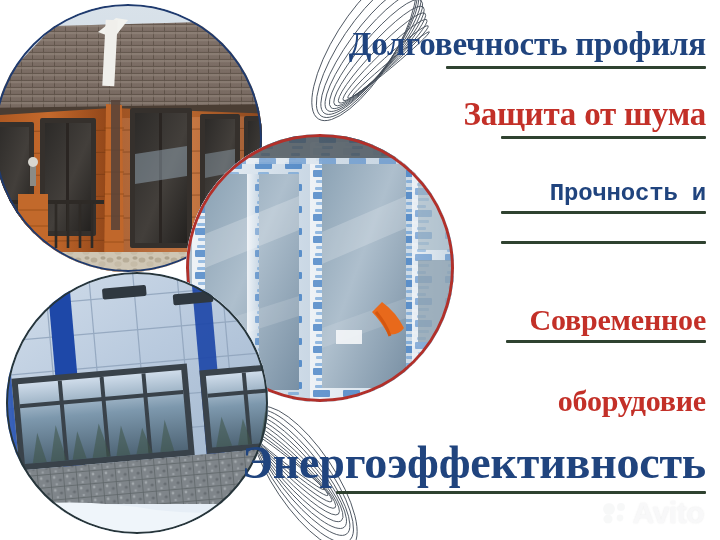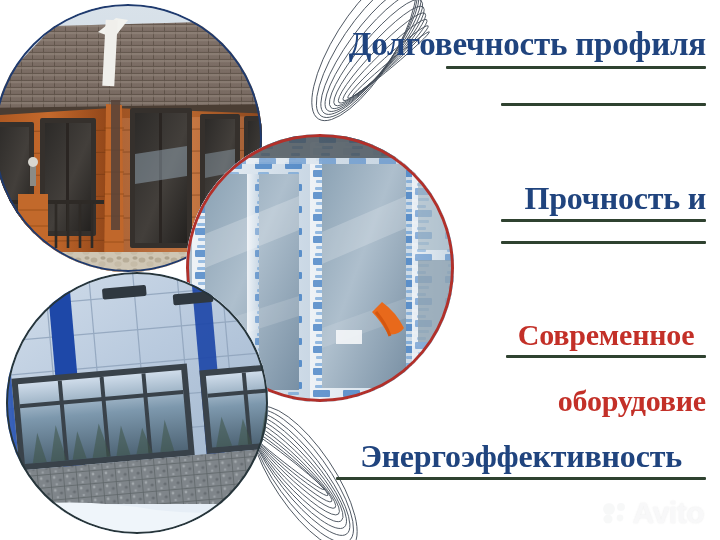--- a/index.html
+++ b/index.html
@@ -378,43 +378,44 @@
   </div>
 
   <div class="text-col" style="z-index:9;">
 
     <div class="benefit c-blue" style="top:28px;">
       <span class="txt" style="font-size:33px;">Долговечность профиля</span>
       <span class="rule" style="width:260px; margin-left:auto;"></span>
     </div>
 
     <div class="benefit c-red" style="top:98px;">
+      <span class="txt" style="font-size:33px;">Защита от шума</span>
       <span class="rule" style="width:205px; margin-left:auto;"></span>
     </div>
 
     <div class="benefit c-blue" style="top:182px;">
-      <span class="txt" style="font-size:32px;">Прочность и</span>
+      <span class="txt" style="font-size:24px;font-family:Liberation Mono, monospace;">Прочность и</span>
       <span class="rule" style="width:205px; margin-left:auto;"></span>
     </div>
 
     <div class="benefit c-blue" style="top:236px;">
       <span class="rule" style="width:205px; margin-left:auto;"></span>
     </div>
 
-    <div class="benefit c-red" style="top:320px;text-align:center;">
+    <div class="benefit c-red" style="top:305px;">
       <span class="txt" style="font-size:30px;">Современное</span>
       <span class="rule" style="width:200px; margin-left:auto;"></span>
     </div>
 
     <div class="benefit c-red" style="top:362px;margin-top:24px;">
       <span class="txt" style="font-size:30px;">оборудовие</span>
     </div>
 
     <div class="benefit c-blue" style="top:440px;">
-      <span class="txt" style="font-size:32px;text-align:center;">Энергоэффективность</span>
+      <span class="txt" style="font-size:46px;text-align:center;">Энергоэффективность</span>
       <span class="rule" style="width:370px; margin-left:auto;"></span>
     </div>
 
   </div>
 
   <div class="watermark" style="z-index:10;">
     <span class="wm-mark">
       <svg width="26" height="22" viewBox="0 0 26 22" aria-hidden="true">
         <circle cx="7" cy="7" r="6" fill="#f2f3f4"></circle>
         <circle cx="19" cy="5" r="4" fill="#f2f3f4"></circle>

